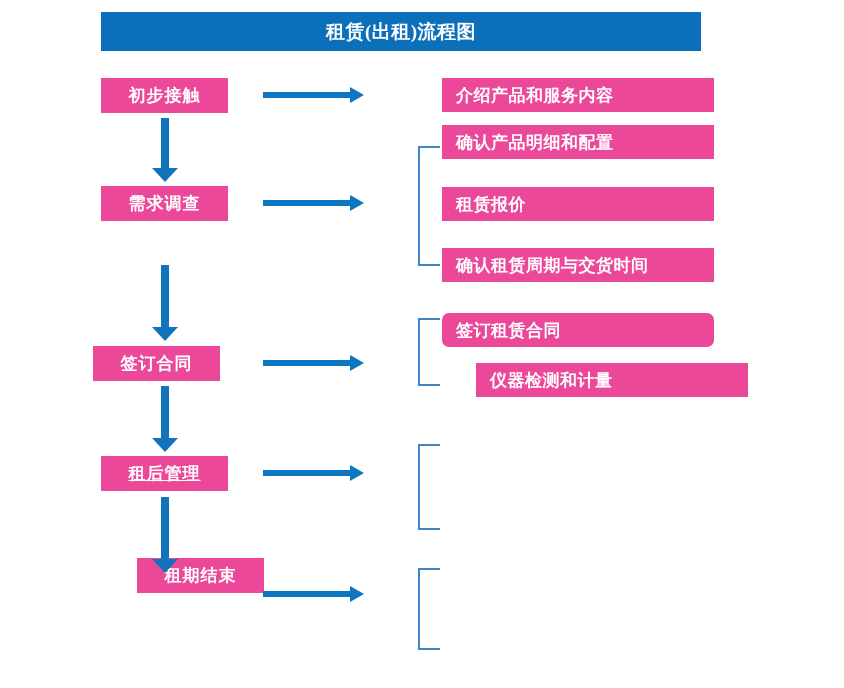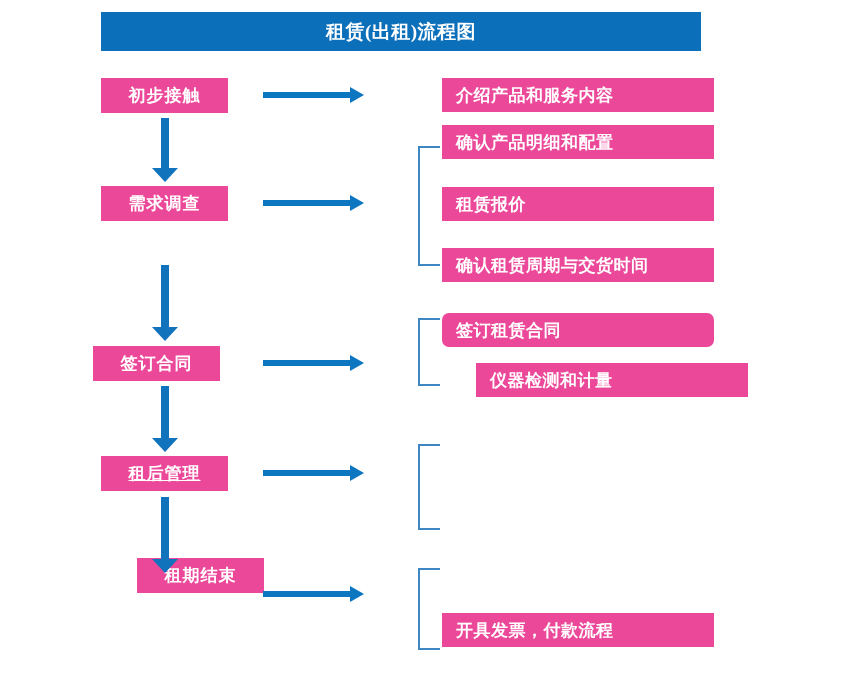--- a/index.html
+++ b/index.html
@@ -220,17 +220,14 @@
     <span>签订租赁合同</span>
   </div>
 
   <div class="node detail" style="top:363px;margin-left:34px;">
     <span>仪器检测和计量</span>
   </div>
 
 
 
 
-  <div class="node detail" style="top:613px;">
-    <span>开具发票，付款流程</span>
-  </div>
 
 </div>
 
 </body></html>

